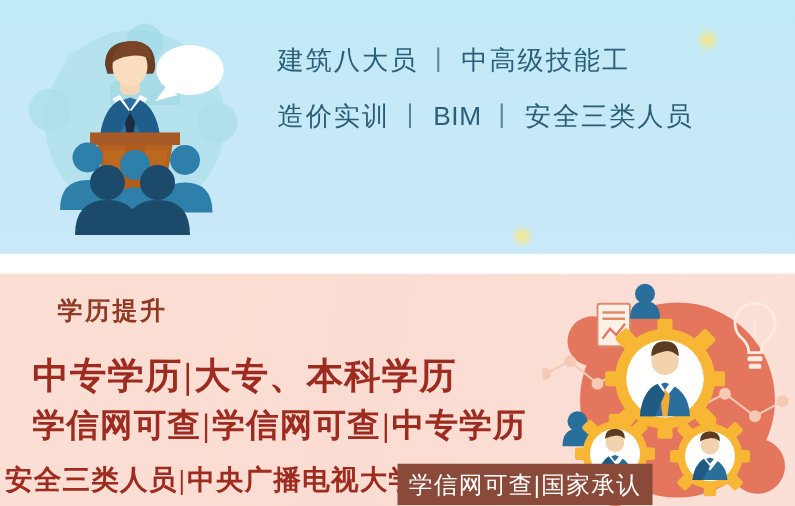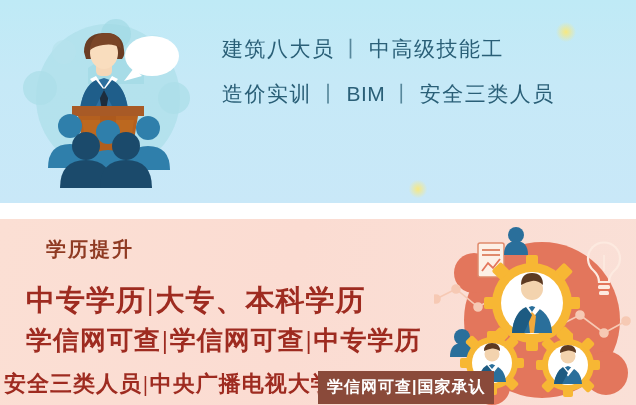--- a/index.html
+++ b/index.html
@@ -107,22 +107,22 @@
   }
   #cert-badge {
     position: absolute;
     left: 318px; top: 152px;
     height: 33px;
     padding: 0 9px;
     display: flex;
     align-items: center;
     background: #8a4a3a;
     color: #ffffff;
-    font-size: 16px;
-    font-weight: bold;
+    font-size: 19px;
+    font-weight: normal;
     letter-spacing: 1px;
     white-space: nowrap;
   }
 
   
   .sparkle {
     position: absolute;
     background: radial-gradient(closest-side, rgba(250,232,122,0.95), rgba(250,232,122,0.0) 72%);
     transform: rotate(45deg);
     pointer-events: none;

